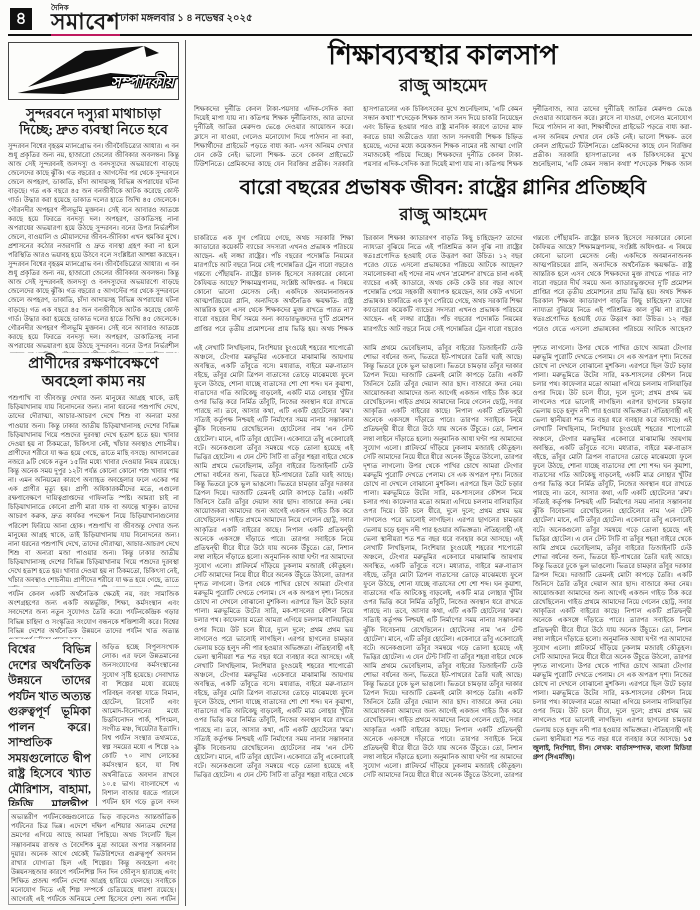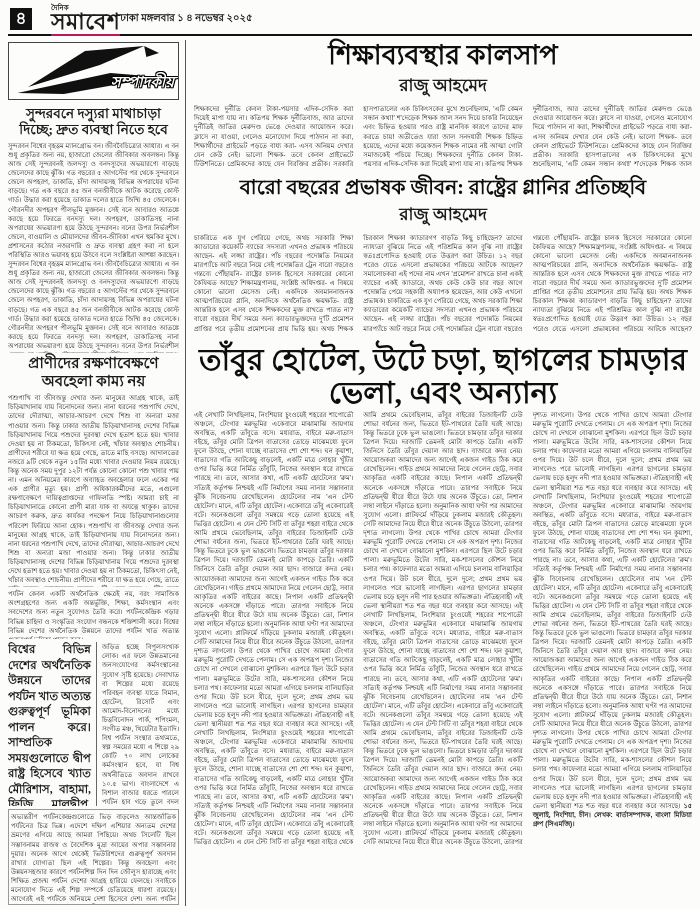--- a/index.html
+++ b/index.html
@@ -117,21 +117,20 @@
       <div class="art a2">
         <div class="headline">বারো বছরের প্রভাষক জীবন: রাষ্ট্রের গ্লানির প্রতিচ্ছবি</div>
         <div class="byline">রাজু আহমেদ</div>
         <div class="cols tiny">
           <span>চাকরিতে এক যুগ পেরিয়ে গেছে, অথচ সরকারি শিক্ষা ক্যাডারের কয়েকটি ব্যাচের সদস্যরা এখনও প্রভাষক পরিচয়ে আছেন- এই লজ্জা রাষ্ট্রের। পাঁচ বছরের পদোন্নতি নিয়মের মারপ্যাঁচে আট বছরে নিয়ে সেই পদোন্নতির ট্রেন বারো বছরেও গন্তব্যে পৌঁছায়নি- রাষ্ট্রের চালক হিসেবে সরকারের কোনো কৈফিয়ত আছে? শিক্ষামন্ত্রণালয়, সংশ্লিষ্ট অধিদপ্তর- এ বিষয়ে কোনো ভালো মেসেজ নেই। একদিকে অবমাননাজনক আত্মপরিচয়ের গ্লানি, অন্যদিকে অর্থনৈতিক ক্ষয়ক্ষতি- রাষ্ট্র আন্তরিক হলে এসব থেকে শিক্ষকদের মুক্ত রাখতে পারত না? বারো বছরের দীর্ঘ সময়ে অন্য ক্যাডারভুক্তদের দু'টি প্রমোশন প্রাপ্তির পরে তৃতীয় প্রমোশনের প্রায় ভিত্তি হয়। অথচ শিক্ষক চিরকাল শিক্ষক! ক্যাডারগণ বাড়তি কিছু চাহিছেন? তাদের ন্যায্যতা বুঝিয়ে নিতে এই পরিশ্রমিত কাল বুঝি না! রাষ্ট্রের স্বতঃপ্রণোদিত হওয়াই যেত উত্তরণ করা উচিত। ১২ বছর পরেও যেতে এসলো প্রভাষকের পরিচয়ে আটকে আছেন? সমালোচকরা এই পদের নাম এখন 'প্রমোশন' রাখতে চান! একই ব্যাচের একই ক্যাডারে, অথচ কেউ কেউ চার বছর আগে পদোন্নতি পেয়ে সহকারী অধ্যাপক হয়েছেন, আর কেউ এখনো প্রভাষক।  চাকরিতে এক যুগ পেরিয়ে গেছে, অথচ সরকারি শিক্ষা ক্যাডারের কয়েকটি ব্যাচের সদস্যরা এখনও প্রভাষক পরিচয়ে আছেন- এই লজ্জা রাষ্ট্রের। পাঁচ বছরের পদোন্নতি নিয়মের মারপ্যাঁচে আট বছরে নিয়ে সেই পদোন্নতির ট্রেন বারো বছরেও গন্তব্যে পৌঁছায়নি- রাষ্ট্রের চালক হিসেবে সরকারের কোনো কৈফিয়ত আছে? শিক্ষামন্ত্রণালয়, সংশ্লিষ্ট অধিদপ্তর- এ বিষয়ে কোনো ভালো মেসেজ নেই। একদিকে অবমাননাজনক আত্মপরিচয়ের গ্লানি, অন্যদিকে অর্থনৈতিক ক্ষয়ক্ষতি- রাষ্ট্র আন্তরিক হলে এসব থেকে শিক্ষকদের মুক্ত রাখতে পারত না? বারো বছরের দীর্ঘ সময়ে অন্য ক্যাডারভুক্তদের দু'টি প্রমোশন প্রাপ্তির পরে তৃতীয় প্রমোশনের প্রায় ভিত্তি হয়। অথচ শিক্ষক চিরকাল শিক্ষক! ক্যাডারগণ বাড়তি কিছু চাহিছেন? তাদের ন্যায্যতা বুঝিয়ে নিতে এই পরিশ্রমিত কাল বুঝি না! রাষ্ট্রের স্বতঃপ্রণোদিত হওয়াই যেত উত্তরণ করা উচিত। ১২ বছর পরেও যেতে এসলো প্রভাষকের পরিচয়ে আটকে আছেন? সমালোচকরা এই পদের নাম এখন 'প্রমোশন' রাখতে চান! একই ব্যাচের একই ক্যাডারে, অথচ কেউ কেউ চার বছর আগে পদোন্নতি পেয়ে সহকারী অধ্যাপক হয়েছেন, আর কেউ এখনো প্রভাষক। </span>
           
         </div>
       </div>
 
       <div class="art a3">
-        <div class="headline">তাঁবুর হোটেল, উটে চড়া, ছাগলের চামড়ার ভেলা, এবং অন্যান্য</div>
         <div class="cols tiny">
           <span>এই লেখাটি লিখছিলাম, নিংশিয়ার চুংওয়েই শহরের শাপোতৌ অঞ্চলে, টেংগার মরুভূমির একেবারে মাঝামাঝি জায়গায় অবস্থিত, একটি তাঁবুতে বসে। মধ্যরাত, বাইরে মরু-বাতাস বইছে, তাঁবুর মোটা ত্রিপল বাতাসের তোড়ে মাঝেমধ্যে ফুলে ফুলে উঠছে, শোনা যাচ্ছে বাতাসের শো শো শব্দ। ঘন কুয়াশা, বাতাসের গতি আটকেছু বাড়লেই, একটি মাত্র লোহার খুঁটির ওপর ভিত্তি করে নির্মিত তাঁবুটি, নিজের অবস্থান ধরে রাখতে পারছে না। তবে, আসার কথা, এটি একটি হোটেলের 'রুম'। সত্যিই কর্তৃপক্ষ নিশ্চয়ই এটি নির্মাণের সময় নানার সম্ভাবনার ঝুঁকি বিবেচনায় রেখেছিলেন। হোটেলের নাম 'এন টেন্ট হোটেল'। মানে, এটি তাঁবুর হোটেল। একেবারে তাঁবু একেবারেই বটে। অনেকগুলো তাঁবুর সমন্বয়ে গড়ে তোলা হয়েছে এই ভিত্তির হোটেল। এ যেন টেন্ট সিটি বা তাঁবুর শহর! বাইরে থেকে আমি প্রথমে ভেবেছিলাম, তাঁবুর বাইরের ডিজাইনটি ঢেউ শোভা বর্ধনের জন্য, ভিতরে ইট-পাথরের তৈরি ঘরই আছে। কিন্তু ভিতরে ঢুকে ভুল ভাঙলো। ভিতরে চামড়ার তাঁবুর দরকার ত্রিপল দিয়ে। দরজাটি তেমনই মোটা কাপড়ে তৈরি। একটি জিনিসে তৈরি তাঁবুর দেয়াল আর ছাদ। বাজারে কদর নেয়। আয়োজকরা আমাদের জন্য আগেই একজন গাইড ঠিক করে রেখেছিলেন। গাইড প্রথমে আমাদের নিয়ে গেলেন ছোট্ট, সবার আকৃতির একটি বাইরের কাছে। নিপাল একটি প্রতিদ্বন্দ্বী অনেকে একসঙ্গে দাঁড়াতে পারে। তারপর সবাইকে নিয়ে প্রতিদ্বন্দ্বী ধীরে ধীরে উঠে যায় অনেক উঁচুতে। তো, নিশান লম্বা লাইনে দাঁড়াতে হলো। অনুমানিক আধা ঘণ্টা পর আমাদের সুযোগ এলো। প্লাটফর্মে দাঁড়িয়ে ঢুকলাম মজারই কৌতূহল। সেটি আমাদের নিয়ে ধীরে ধীরে অনেক উঁচুতে উঠলো, তারপর দৃশ্যত লাগলো। উপর থেকে পাখির চোখে আমরা টেংগার মরুভূমি পুরোটি দেখতে পেলাম। সে এক অপরূপ দৃশ্য। নিজের চোখে না দেখলে বোঝানো মুশকিল। এরপরে ছিল উটে চড়ার পালা। মরুভূমিতে উটের সারি, মক-শাসলের কৌশল নিয়ে চলার পথ। কাফেলার মতো আমরা এগিয়ে চললাম বালিয়াড়ির ওপর দিয়ে। উট চলে ধীরে, দুলে দুলে; প্রথম প্রথম ভয় লাগলেও পরে ভালোই লাগছিল। এরপর ছাগলের চামড়ার ভেলায় চড়ে হলুদ নদী পার হওয়ার অভিজ্ঞতা। ঐতিহ্যবাহী এই ভেলা স্থানীয়রা শত শত বছর ধরে ব্যবহার করে আসছে।  এই লেখাটি লিখছিলাম, নিংশিয়ার চুংওয়েই শহরের শাপোতৌ অঞ্চলে, টেংগার মরুভূমির একেবারে মাঝামাঝি জায়গায় অবস্থিত, একটি তাঁবুতে বসে। মধ্যরাত, বাইরে মরু-বাতাস বইছে, তাঁবুর মোটা ত্রিপল বাতাসের তোড়ে মাঝেমধ্যে ফুলে ফুলে উঠছে, শোনা যাচ্ছে বাতাসের শো শো শব্দ। ঘন কুয়াশা, বাতাসের গতি আটকেছু বাড়লেই, একটি মাত্র লোহার খুঁটির ওপর ভিত্তি করে নির্মিত তাঁবুটি, নিজের অবস্থান ধরে রাখতে পারছে না। তবে, আসার কথা, এটি একটি হোটেলের 'রুম'। সত্যিই কর্তৃপক্ষ নিশ্চয়ই এটি নির্মাণের সময় নানার সম্ভাবনার ঝুঁকি বিবেচনায় রেখেছিলেন। হোটেলের নাম 'এন টেন্ট হোটেল'। মানে, এটি তাঁবুর হোটেল। একেবারে তাঁবু একেবারেই বটে। অনেকগুলো তাঁবুর সমন্বয়ে গড়ে তোলা হয়েছে এই ভিত্তির হোটেল। এ যেন টেন্ট সিটি বা তাঁবুর শহর! বাইরে থেকে আমি প্রথমে ভেবেছিলাম, তাঁবুর বাইরের ডিজাইনটি ঢেউ শোভা বর্ধনের জন্য, ভিতরে ইট-পাথরের তৈরি ঘরই আছে। কিন্তু ভিতরে ঢুকে ভুল ভাঙলো। ভিতরে চামড়ার তাঁবুর দরকার ত্রিপল দিয়ে। দরজাটি তেমনই মোটা কাপড়ে তৈরি। একটি জিনিসে তৈরি তাঁবুর দেয়াল আর ছাদ। বাজারে কদর নেয়। আয়োজকরা আমাদের জন্য আগেই একজন গাইড ঠিক করে রেখেছিলেন। গাইড প্রথমে আমাদের নিয়ে গেলেন ছোট্ট, সবার আকৃতির একটি বাইরের কাছে। নিপাল একটি প্রতিদ্বন্দ্বী অনেকে একসঙ্গে দাঁড়াতে পারে। তারপর সবাইকে নিয়ে প্রতিদ্বন্দ্বী ধীরে ধীরে উঠে যায় অনেক উঁচুতে। তো, নিশান লম্বা লাইনে দাঁড়াতে হলো। অনুমানিক আধা ঘণ্টা পর আমাদের সুযোগ এলো। প্লাটফর্মে দাঁড়িয়ে ঢুকলাম মজারই কৌতূহল। সেটি আমাদের নিয়ে ধীরে ধীরে অনেক উঁচুতে উঠলো, তারপর দৃশ্যত লাগলো। উপর থেকে পাখির চোখে আমরা টেংগার মরুভূমি পুরোটি দেখতে পেলাম। সে এক অপরূপ দৃশ্য। নিজের চোখে না দেখলে বোঝানো মুশকিল। এরপরে ছিল উটে চড়ার পালা। মরুভূমিতে উটের সারি, মক-শাসলের কৌশল নিয়ে চলার পথ। কাফেলার মতো আমরা এগিয়ে চললাম বালিয়াড়ির ওপর দিয়ে। উট চলে ধীরে, দুলে দুলে; প্রথম প্রথম ভয় লাগলেও পরে ভালোই লাগছিল। এরপর ছাগলের চামড়ার ভেলায় চড়ে হলুদ নদী পার হওয়ার অভিজ্ঞতা। ঐতিহ্যবাহী এই ভেলা স্থানীয়রা শত শত বছর ধরে ব্যবহার করে আসছে।  এই লেখাটি লিখছিলাম, নিংশিয়ার চুংওয়েই শহরের শাপোতৌ অঞ্চলে, টেংগার মরুভূমির একেবারে মাঝামাঝি জায়গায় অবস্থিত, একটি তাঁবুতে বসে। মধ্যরাত, বাইরে মরু-বাতাস বইছে, তাঁবুর মোটা ত্রিপল বাতাসের তোড়ে মাঝেমধ্যে ফুলে ফুলে উঠছে, শোনা যাচ্ছে বাতাসের শো শো শব্দ। ঘন কুয়াশা, বাতাসের গতি আটকেছু বাড়লেই, একটি মাত্র লোহার খুঁটির ওপর ভিত্তি করে নির্মিত তাঁবুটি, নিজের অবস্থান ধরে রাখতে পারছে না। তবে, আসার কথা, এটি একটি হোটেলের 'রুম'। সত্যিই কর্তৃপক্ষ নিশ্চয়ই এটি নির্মাণের সময় নানার সম্ভাবনার ঝুঁকি বিবেচনায় রেখেছিলেন। হোটেলের নাম 'এন টেন্ট হোটেল'। মানে, এটি তাঁবুর হোটেল। একেবারে তাঁবু একেবারেই বটে। অনেকগুলো তাঁবুর সমন্বয়ে গড়ে তোলা হয়েছে এই ভিত্তির হোটেল। এ যেন টেন্ট সিটি বা তাঁবুর শহর! বাইরে থেকে আমি প্রথমে ভেবেছিলাম, তাঁবুর বাইরের ডিজাইনটি ঢেউ শোভা বর্ধনের জন্য, ভিতরে ইট-পাথরের তৈরি ঘরই আছে। কিন্তু ভিতরে ঢুকে ভুল ভাঙলো। ভিতরে চামড়ার তাঁবুর দরকার ত্রিপল দিয়ে। দরজাটি তেমনই মোটা কাপড়ে তৈরি। একটি জিনিসে তৈরি তাঁবুর দেয়াল আর ছাদ। বাজারে কদর নেয়। আয়োজকরা আমাদের জন্য আগেই একজন গাইড ঠিক করে রেখেছিলেন। গাইড প্রথমে আমাদের নিয়ে গেলেন ছোট্ট, সবার আকৃতির একটি বাইরের কাছে। নিপাল একটি প্রতিদ্বন্দ্বী অনেকে একসঙ্গে দাঁড়াতে পারে। তারপর সবাইকে নিয়ে প্রতিদ্বন্দ্বী ধীরে ধীরে উঠে যায় অনেক উঁচুতে। তো, নিশান লম্বা লাইনে দাঁড়াতে হলো। অনুমানিক আধা ঘণ্টা পর আমাদের সুযোগ এলো। প্লাটফর্মে দাঁড়িয়ে ঢুকলাম মজারই কৌতূহল। সেটি আমাদের নিয়ে ধীরে ধীরে অনেক উঁচুতে উঠলো, তারপর দৃশ্যত লাগলো। উপর থেকে পাখির চোখে আমরা টেংগার মরুভূমি পুরোটি দেখতে পেলাম। সে এক অপরূপ দৃশ্য। নিজের চোখে না দেখলে বোঝানো মুশকিল। এরপরে ছিল উটে চড়ার পালা। মরুভূমিতে উটের সারি, মক-শাসলের কৌশল নিয়ে চলার পথ। কাফেলার মতো আমরা এগিয়ে চললাম বালিয়াড়ির ওপর দিয়ে। উট চলে ধীরে, দুলে দুলে; প্রথম প্রথম ভয় লাগলেও পরে ভালোই লাগছিল। এরপর ছাগলের চামড়ার ভেলায় চড়ে হলুদ নদী পার হওয়ার অভিজ্ঞতা। ঐতিহ্যবাহী এই ভেলা স্থানীয়রা শত শত বছর ধরে ব্যবহার করে আসছে।  এই লেখাটি লিখছিলাম, নিংশিয়ার চুংওয়েই শহরের শাপোতৌ অঞ্চলে, টেংগার মরুভূমির একেবারে মাঝামাঝি জায়গায় অবস্থিত, একটি তাঁবুতে বসে। মধ্যরাত, বাইরে মরু-বাতাস বইছে, তাঁবুর মোটা ত্রিপল বাতাসের তোড়ে মাঝেমধ্যে ফুলে ফুলে উঠছে, শোনা যাচ্ছে বাতাসের শো শো শব্দ। ঘন কুয়াশা, বাতাসের গতি আটকেছু বাড়লেই, একটি মাত্র লোহার খুঁটির ওপর ভিত্তি করে নির্মিত তাঁবুটি, নিজের অবস্থান ধরে রাখতে পারছে না। তবে, আসার কথা, এটি একটি হোটেলের 'রুম'। সত্যিই কর্তৃপক্ষ নিশ্চয়ই এটি নির্মাণের সময় নানার সম্ভাবনার ঝুঁকি বিবেচনায় রেখেছিলেন। হোটেলের নাম 'এন টেন্ট হোটেল'। মানে, এটি তাঁবুর হোটেল। একেবারে তাঁবু একেবারেই বটে। অনেকগুলো তাঁবুর সমন্বয়ে গড়ে তোলা হয়েছে এই ভিত্তির হোটেল। এ যেন টেন্ট সিটি বা তাঁবুর শহর! বাইরে থেকে আমি প্রথমে ভেবেছিলাম, তাঁবুর বাইরের ডিজাইনটি ঢেউ শোভা বর্ধনের জন্য, ভিতরে ইট-পাথরের তৈরি ঘরই আছে। কিন্তু ভিতরে ঢুকে ভুল ভাঙলো। ভিতরে চামড়ার তাঁবুর দরকার ত্রিপল দিয়ে। দরজাটি তেমনই মোটা কাপড়ে তৈরি। একটি জিনিসে তৈরি তাঁবুর দেয়াল আর ছাদ। বাজারে কদর নেয়। আয়োজকরা আমাদের জন্য আগেই একজন গাইড ঠিক করে রেখেছিলেন। গাইড প্রথমে আমাদের নিয়ে গেলেন ছোট্ট, সবার আকৃতির একটি বাইরের কাছে। নিপাল একটি প্রতিদ্বন্দ্বী অনেকে একসঙ্গে দাঁড়াতে পারে। তারপর সবাইকে নিয়ে প্রতিদ্বন্দ্বী ধীরে ধীরে উঠে যায় অনেক উঁচুতে। তো, নিশান লম্বা লাইনে দাঁড়াতে হলো। অনুমানিক আধা ঘণ্টা পর আমাদের সুযোগ এলো। প্লাটফর্মে দাঁড়িয়ে ঢুকলাম মজারই কৌতূহল। সেটি আমাদের নিয়ে ধীরে ধীরে অনেক উঁচুতে উঠলো, তারপর দৃশ্যত লাগলো। উপর থেকে পাখির চোখে আমরা টেংগার মরুভূমি পুরোটি দেখতে পেলাম। সে এক অপরূপ দৃশ্য। নিজের চোখে না দেখলে বোঝানো মুশকিল। এরপরে ছিল উটে চড়ার পালা। মরুভূমিতে উটের সারি, মক-শাসলের কৌশল নিয়ে চলার পথ। কাফেলার মতো আমরা এগিয়ে চললাম বালিয়াড়ির ওপর দিয়ে। উট চলে ধীরে, দুলে দুলে; প্রথম প্রথম ভয় লাগলেও পরে ভালোই লাগছিল। এরপর ছাগলের চামড়ার ভেলায় চড়ে হলুদ নদী পার হওয়ার অভিজ্ঞতা। ঐতিহ্যবাহী এই ভেলা স্থানীয়রা শত শত বছর ধরে ব্যবহার করে আসছে। </span>
           <span class="credit">১৫ জুলাই, নিংশিয়া, চীন। লেখক: বার্তাসম্পাদক, বাংলা মিডিয়া গ্রুপ (সিএমজি)।</span>
         </div>
       </div>
 
     </div>
   </div>
 </div>
 

